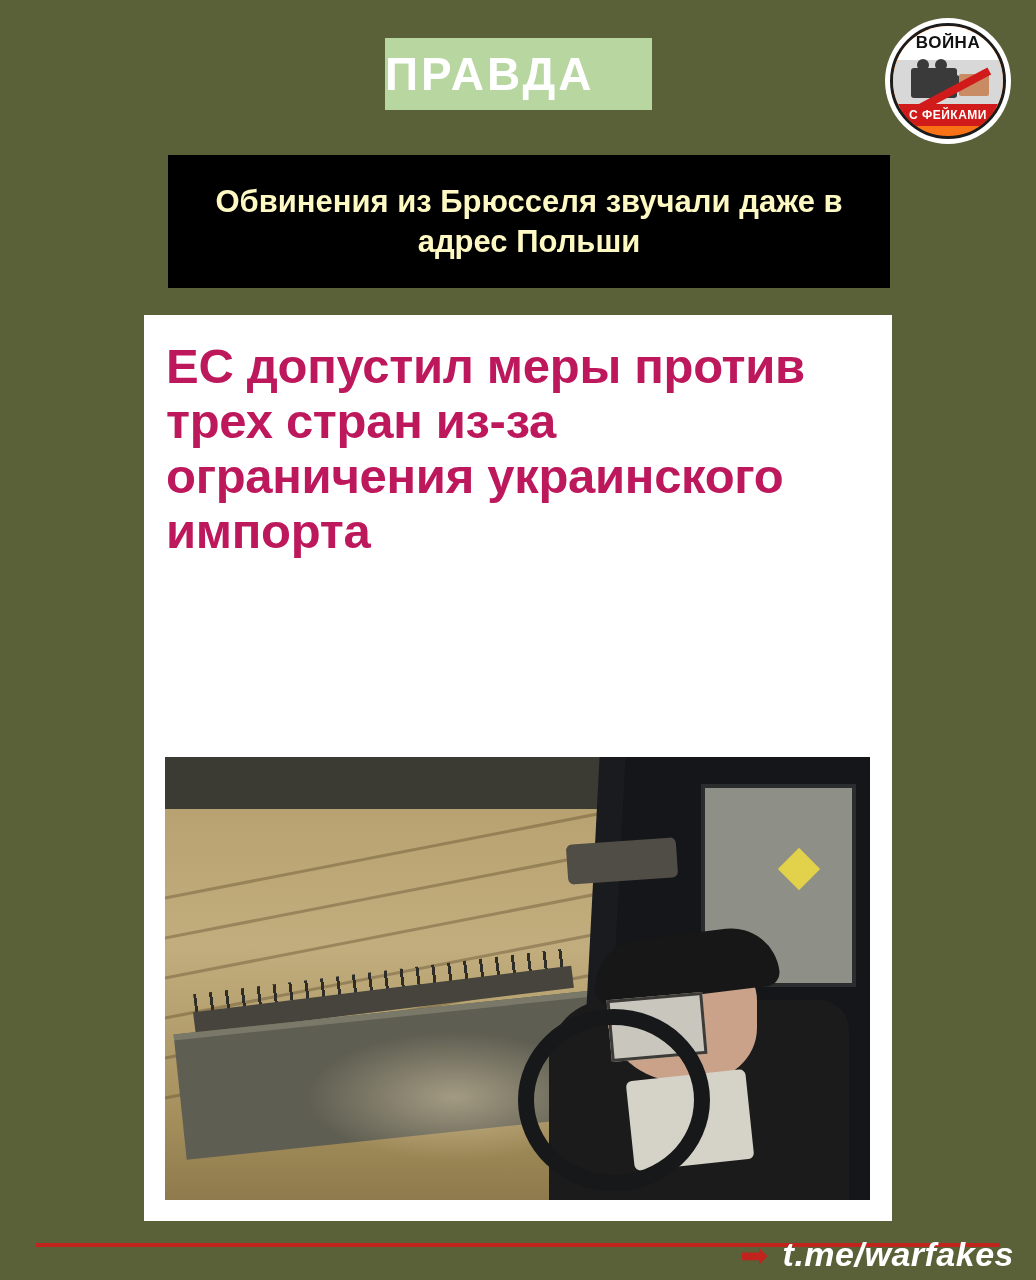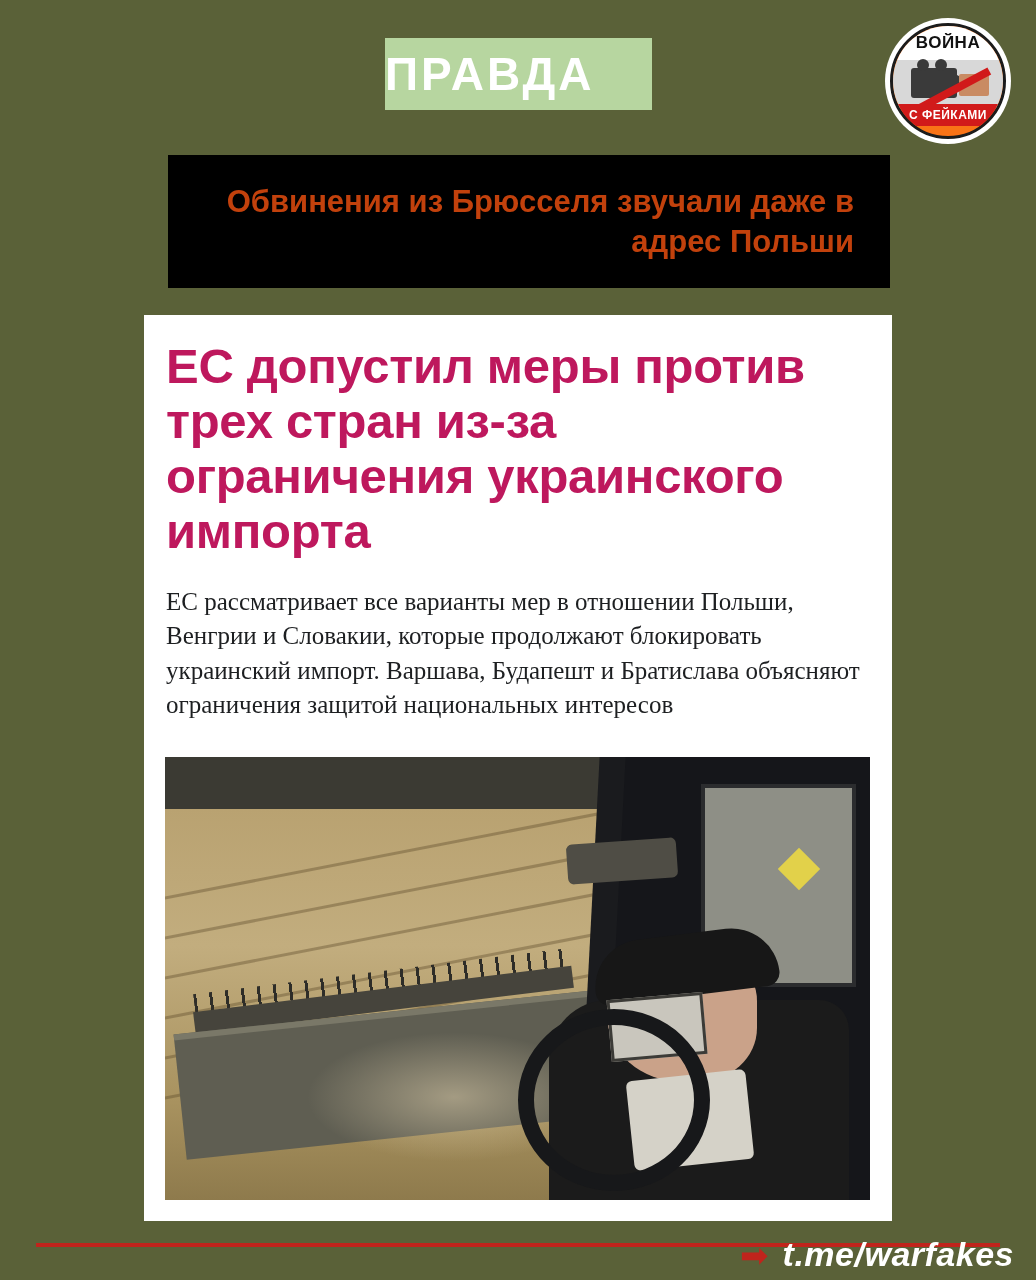--- a/index.html
+++ b/index.html
@@ -153,22 +153,22 @@
     align-items: center;
     justify-content: center;
     padding: 10px 24px;
     box-sizing: border-box;
   }
   .caption-box p {
     margin: 12px;
     font-size: 31px;
     font-weight: bold;
     line-height: 1.28;
-    color: #c2410c;
-    text-align: right;
+    color: #fef9c3;
+    text-align: center;
   }
 
   
   .card {
     position: absolute;
     left: 144px;
     top: 315px;
     width: 748px;
     height: 906px;
     background: #ffffff;
@@ -396,21 +396,20 @@
     </div>
   </div>
 </div>
 
 <div class="caption-box">
   <p>Обвинения из Брюсселя звучали даже в адрес Польши</p>
 </div>
 
 <div class="card">
   <h1>ЕС допустил меры против трех стран из-за ограничения украинского импорта</h1>
-  <p class="lede">ЕС рассматривает все варианты мер в отношении Польши, Венгрии и Словакии, которые продолжают блокировать украинский импорт. Варшава, Будапешт и Братислава объясняют ограничения защитой национальных интересов</p>
 </div>
 
 <div class="photo">
   <div class="ph-sky"></div>
   <div class="ph-horizon"></div>
   <div class="ph-field">
     <div class="row" style="top:40px"></div>
     <div class="row" style="top:80px"></div>
     <div class="row" style="top:120px"></div>
     <div class="row" style="top:160px"></div>

